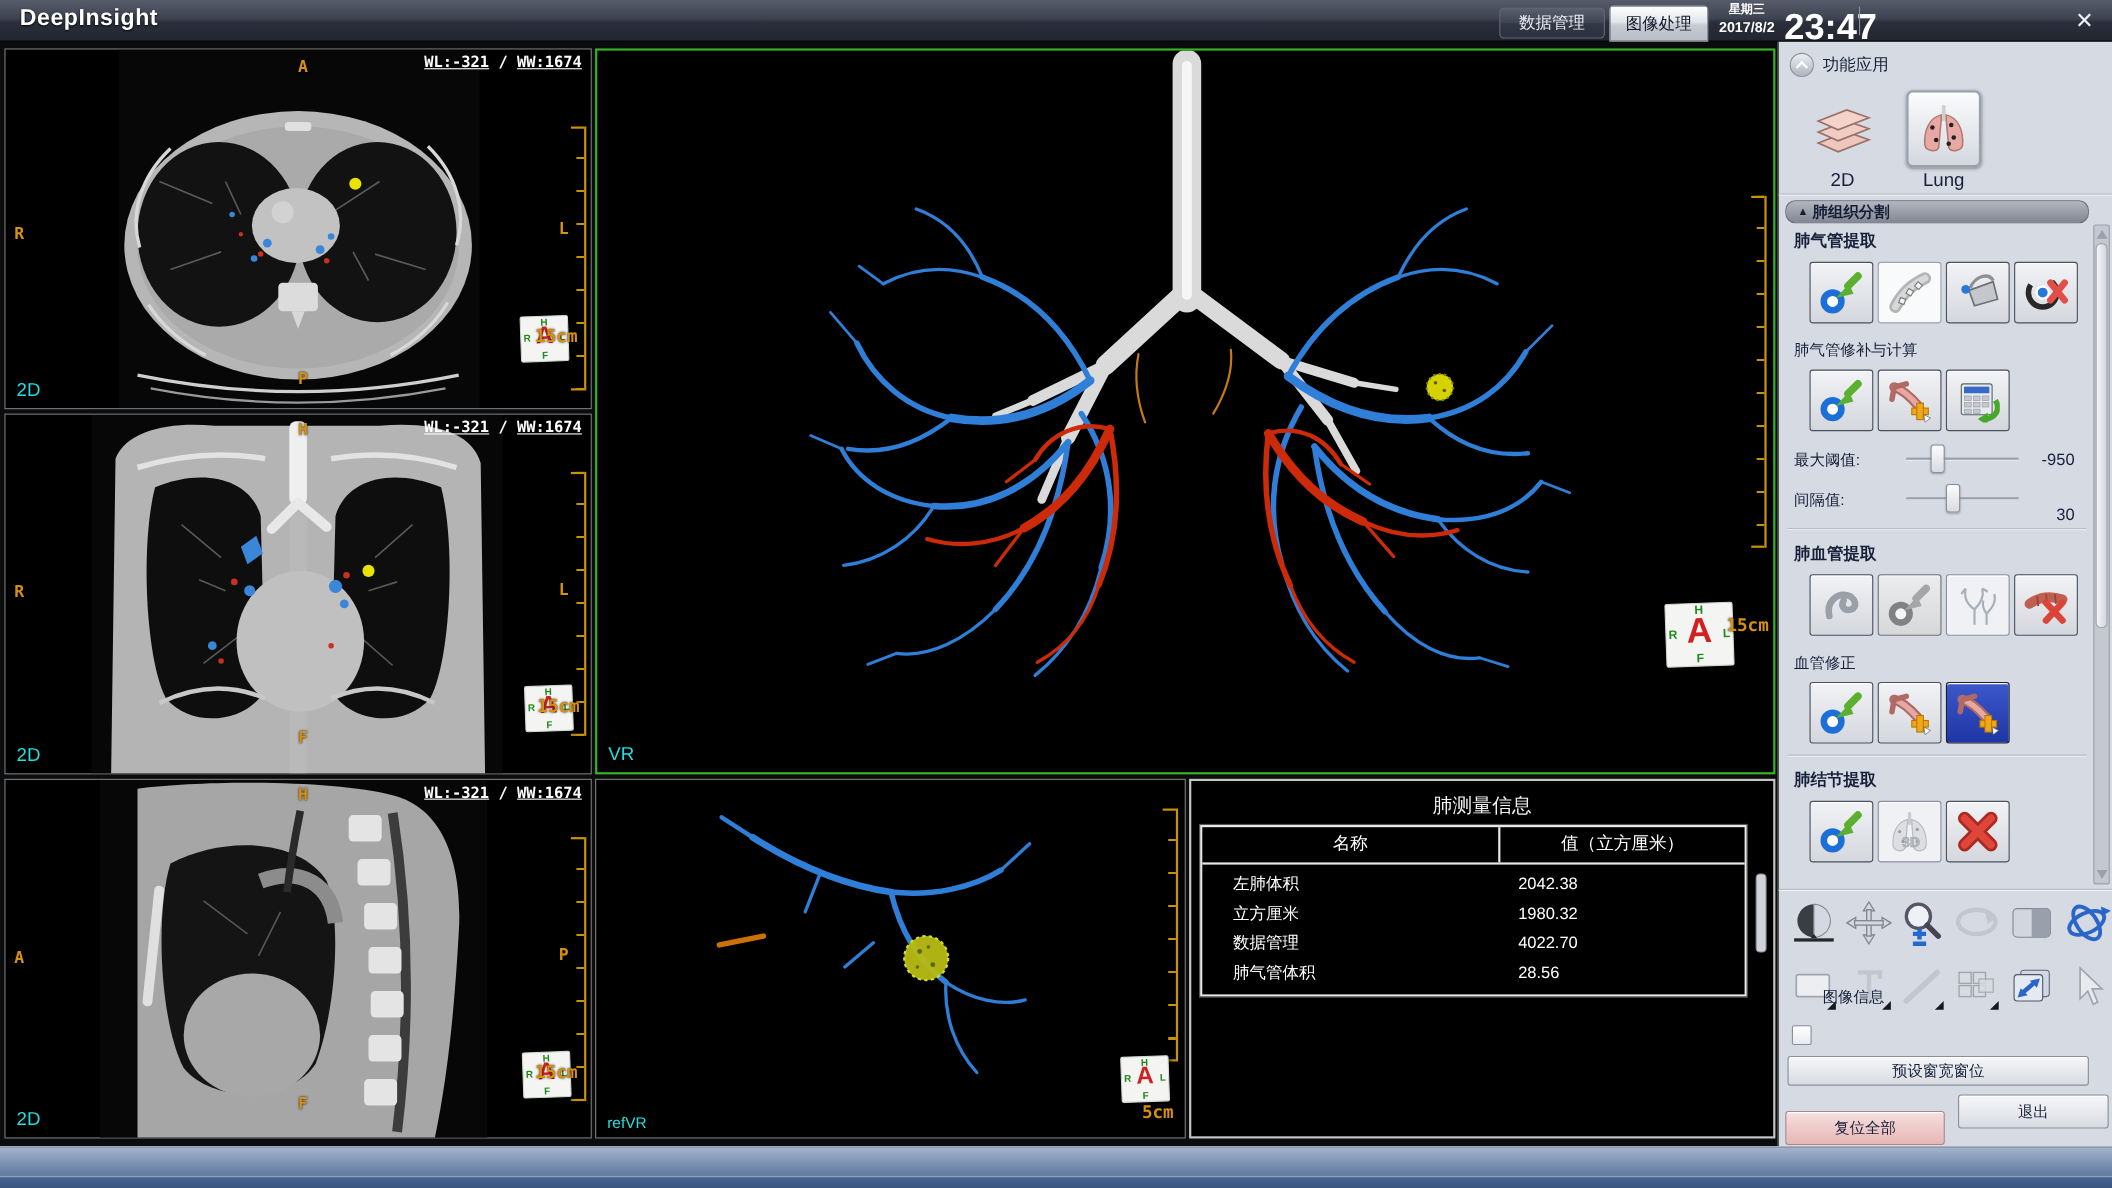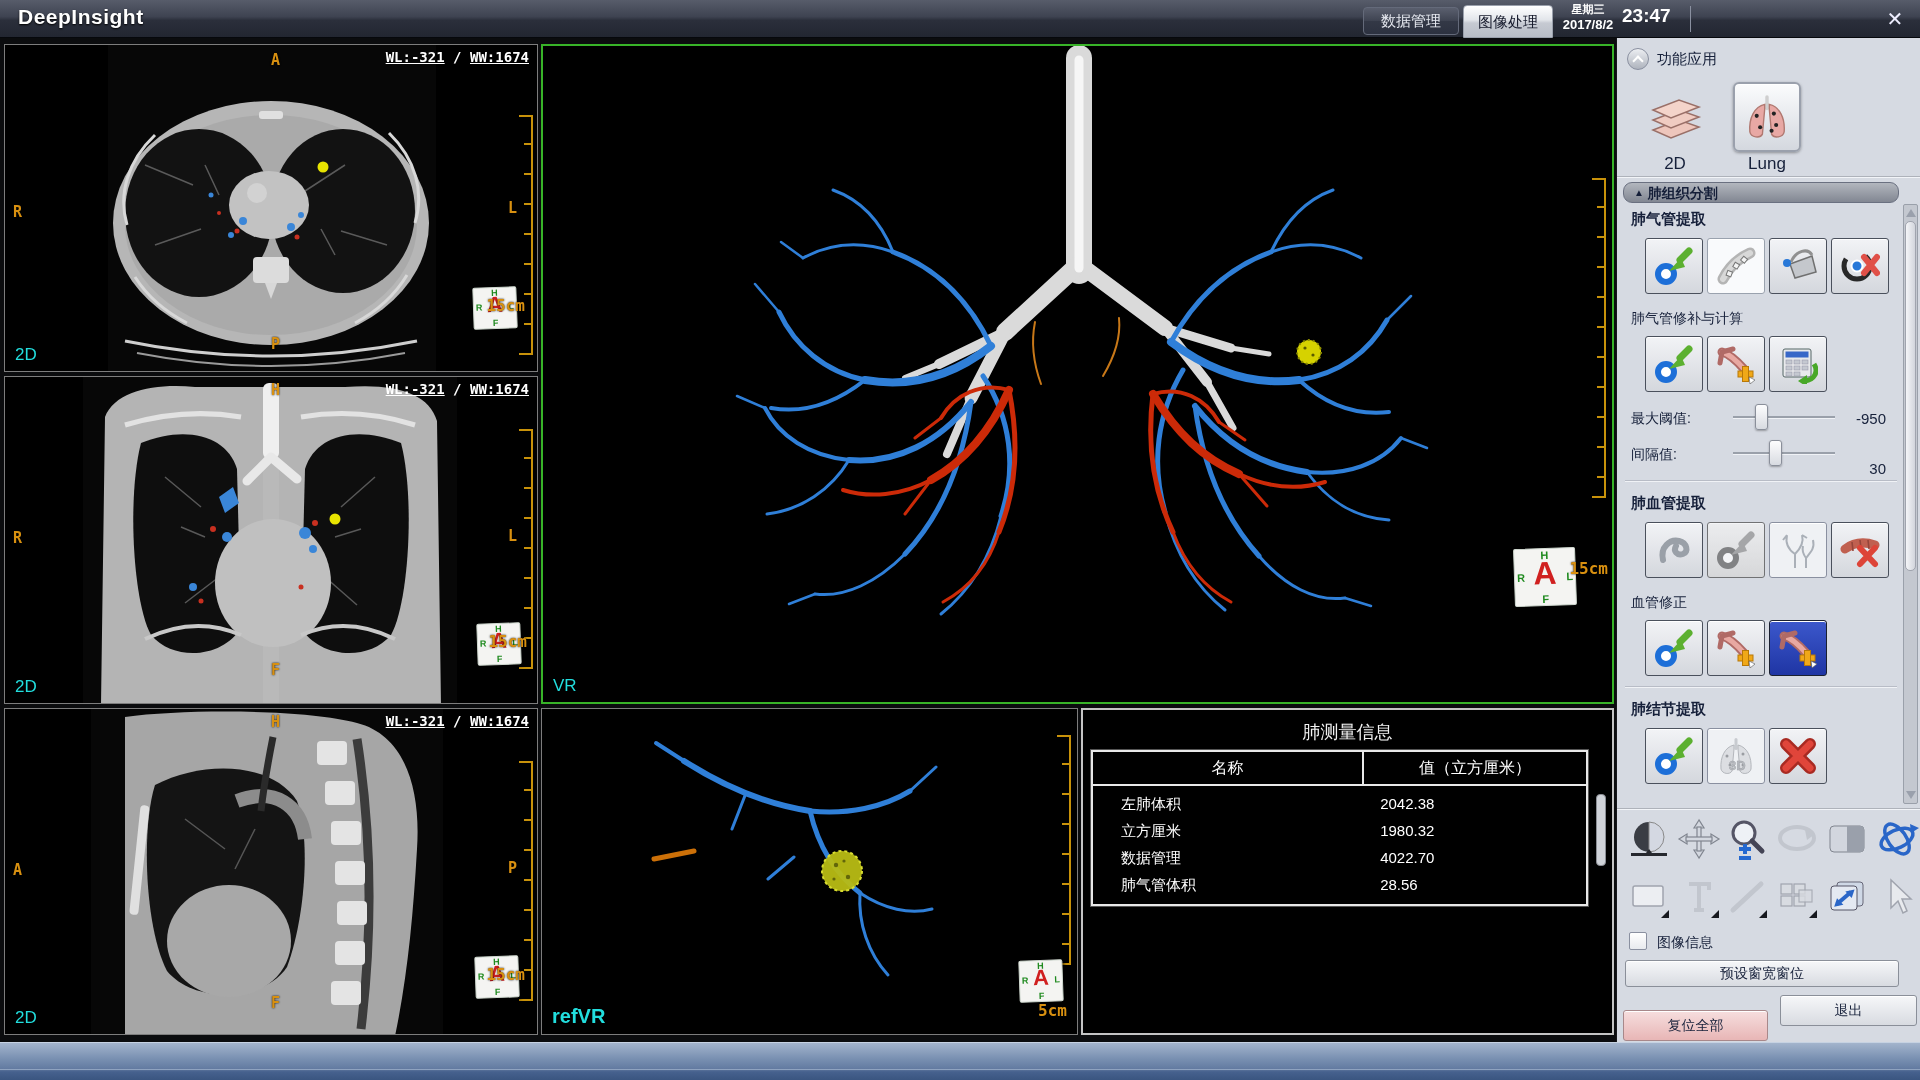--- a/index.html
+++ b/index.html
@@ -14,21 +14,21 @@
   .app-title{position:absolute;left:18px;top:5px;font-size:21px;font-weight:bold;color:#fff;
     text-shadow:0 1px 2px #000;letter-spacing:.5px;}
   .tab{position:absolute;top:7px;height:28px;border:1px solid #646a7a;border-radius:4px;
     font-size:15px;color:#e6e9f0;text-align:center;line-height:26px;cursor:pointer;
     background:linear-gradient(#5a5f6e,#3f4452 48%,#333846 52%,#2c3140);}
   .tab.active{top:5px;height:33px;border-radius:4px 4px 0 0;color:#14182a;border-color:#9aa0ac;
     background:linear-gradient(#ffffff,#e2e5ea 45%,#c6cad2 55%,#b8bdc7);line-height:31px;}
   .dt{position:absolute;left:1556px;top:3px;width:64px;text-align:center;color:#fff;line-height:1.25;}
   .dt .wd{font-size:11px;font-weight:bold;display:block;}
   .dt .d{font-size:13px;font-weight:bold;display:block;}
-  .clock{position:absolute;left:1622px;top:5px;font-size:19px;font-weight:bold;color:#fff;}
+  .clock{position:absolute;left:1622px;top:5px;font-size:33px;font-weight:bold;color:#fff;}
   .vsep{position:absolute;left:1690px;top:6px;width:1px;height:26px;background:#8a90a0;}
   .closeb{position:absolute;left:1880px;top:4px;width:30px;height:30px;color:#eef;font-size:20px;
     text-align:center;line-height:30px;cursor:pointer;}
 
   
   .view{position:absolute;background:#000;border:1px solid #7d7d7d;overflow:hidden;}
   .view.vr{border:2px solid #38b328;}
   .olabel{position:absolute;color:#d89010;font-family:"DejaVu Sans Mono",monospace;
     font-weight:bold;font-size:15px;text-shadow:0 0 2px #000;z-index:5;}
   .wlww{position:absolute;top:4px;right:8px;color:#fff;font-family:"DejaVu Sans Mono",monospace;
@@ -376,21 +376,21 @@
       <path d="M204,84 L190,120 M368,82 L394,58 M252,148 L226,170" stroke-width="3"></path>
     </g>
     <path d="M112,150 L152,142" stroke="#cc7008" stroke-width="5" stroke-linecap="round"></path>
     <circle cx="300" cy="162" r="20" fill="#b8bc14" opacity="0.95"></circle>
     <circle cx="300" cy="162" r="20" fill="none" stroke="#d8dc30" stroke-width="2" stroke-dasharray="3 3"></circle>
     <circle cx="294" cy="156" r="2.2" fill="#62660a"></circle>
       <circle cx="306" cy="168" r="2.2" fill="#62660a"></circle>
     <circle cx="302" cy="152" r="1.6" fill="#62660a"></circle>
       <circle cx="292" cy="170" r="1.6" fill="#62660a"></circle>
   </svg>
-  <span class="modelab" style="font-size:20px;font-weight:bold;">refVR</span>
+  <span class="modelab" style="font-size:14px;">refVR</span>
   <div class="ruler" style="right:6px;top:26px;height:230px;"></div>
   <div class="cube" style="right:14px;bottom:32px;">
     <span class="ct">H</span>
     <span class="cl">R</span>
     <span class="cc">A</span>
     <span class="cr">L</span>
     <span class="cb">F</span>
   </div>
   <span class="scalelab" style="right:10px;bottom:14px;">5cm</span>
 </div>
@@ -709,21 +709,21 @@
       <polygon points="12,32 17,24 8,24" fill="#2a66c8" transform="rotate(45 12 28)"></polygon>
     </svg>
   </div>
   <div class="vtool" style="left:258px;top:838px;">
     <svg width="44" height="42" viewBox="0 0 44 42">
       <polygon points="16,4 16,32 23,25 28,37 32,35 27,23 36,23" fill="#e8eaee" stroke="#a0a4ae" stroke-width="1.5"></polygon>
     </svg>
   </div>
 
   <div class="chkbox" style="top:894px;"></div>
-  <span class="chklab" style="top:896px;">图像信息</span>
+  <span class="chklab" style="top:860px;">图像信息</span>
 
   <div class="pbtn" style="left:8px;top:922px;width:274px;height:27px;line-height:25px;">预设窗宽窗位</div>
   <div class="pbtn pink" style="left:6px;top:957px;width:145px;height:31px;line-height:29px;">复位全部</div>
   <div class="pbtn" style="left:163px;top:957px;width:137px;height:31px;line-height:29px;">退出</div>
 </div>
 
 <div class="bottombar">
     <div class="band"></div>
   </div>
 

